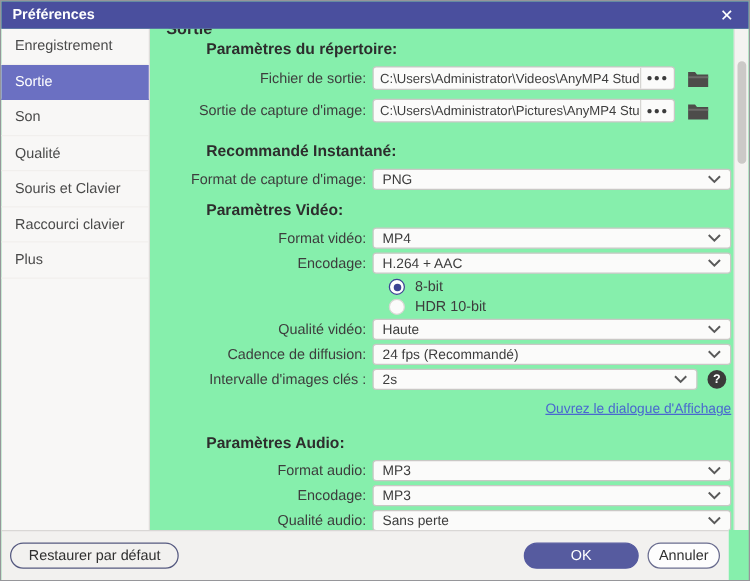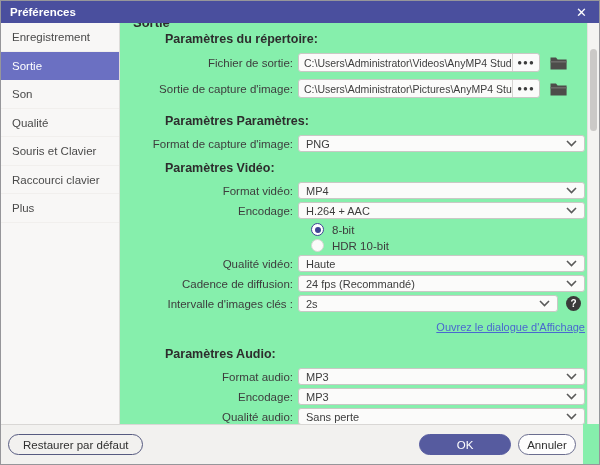--- a/index.html
+++ b/index.html
@@ -166,21 +166,21 @@
           <span class="browse">●●●</span>
         </div>
         <span class="folder-btn">
           <svg width="17" height="14" viewBox="0 0 17 14">
               <path d="M0.5 1.5 h5.5 l1.6 2 h9 v10 h-16.1 z" fill="#4d4c4a"></path>
               <rect x="0.5" y="5" width="16.1" height="1.6" fill="#6b6a68"></rect>
             </svg>
         </span>
       </div>
 
-      <div class="sec-head snap">Paramètres Paramètres:</div>
+      <div class="sec-head snap">Recommandé Instantané:</div>
 
       <div class="row dd first">
         <span class="lbl">Format de capture d'image:</span>
         <div class="dropdown">
           <span class="dd-val">PNG</span>
           <svg width="11" height="7" viewBox="0 0 11 7">
               <path d="M1 1 L5.5 5.5 L10 1" stroke="#5a5a5a" stroke-width="1.6" fill="none"></path>
             </svg>
         </div>
       </div>

